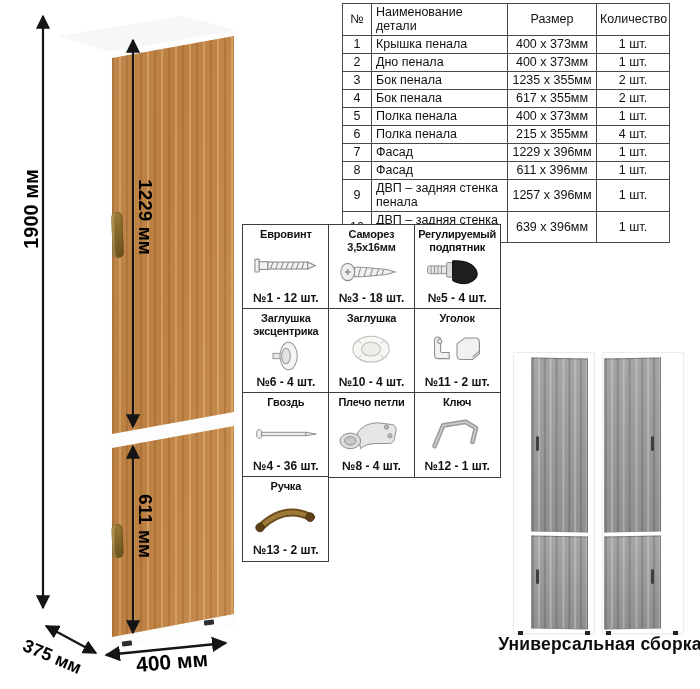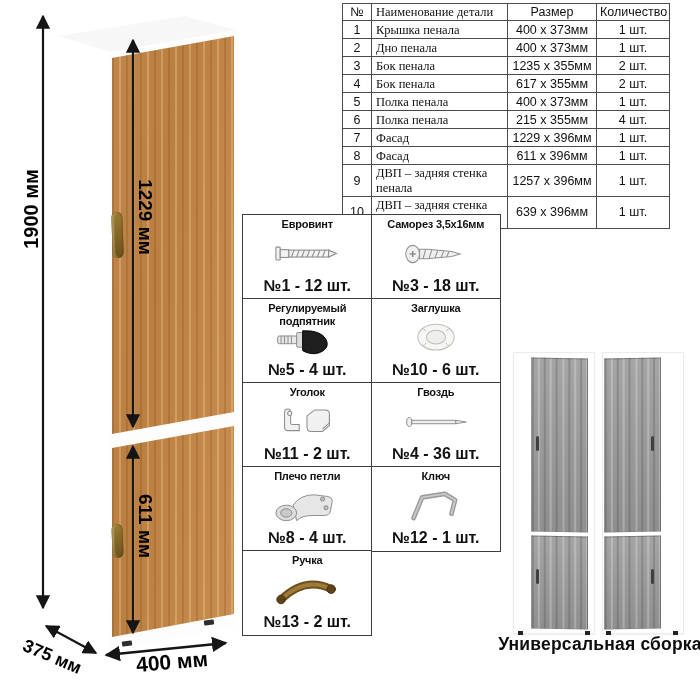--- a/index.html
+++ b/index.html
@@ -32,34 +32,34 @@
   .d-upper {left:145px;top:217px;font-size:19px;transform:translate(-50%,-50%) rotate(90deg);}
   .d-lower {left:145px;top:526px;font-size:19px;transform:translate(-50%,-50%) rotate(90deg);}
   .d-depth {left:52px;top:657px;font-size:18px;transform:translate(-50%,-50%) rotate(23deg);}
   .d-width {left:172px;top:662px;font-size:21px;transform:translate(-50%,-50%) rotate(-5deg);}
 
   
   .parts{position:absolute;left:342px;top:3px;width:304px;border-collapse:collapse;
          font-size:12.5px;table-layout:fixed;}
   .parts th,.parts td{border:1.6px solid #4a4a4a;padding:1px 3px;line-height:1.15;
          font-weight:normal;text-align:center;vertical-align:middle;}
-  .parts .c0{width:22px;} .parts .c1{width:128px;text-align:left;padding-left:4px;font-family:Liberation Serif, serif;}
+  .parts .c0{width:22px;} .parts .c1{width:128px;text-align:left;padding-left:4px;}
   .parts .c2{width:82px;} .parts .c3{width:66px;}
   .parts tbody td{height:15px;}
 
   
-  .hw{position:absolute;left:243px;top:215px;width:257px;display:grid;
-      grid-template-columns:repeat(2,1fr);grid-auto-rows:84px;}
+  .hw{position:absolute;left:243px;top:225px;width:257px;display:grid;
+      grid-template-columns:repeat(3,1fr);grid-auto-rows:84px;}
   .hw-cell{border:1.5px solid #3d3d3d;margin:-0.75px;background:#fff;
       display:flex;flex-direction:column;align-items:center;overflow:visible;}
   .hw-name{font-size:11px;font-weight:bold;text-align:center;line-height:1.12;
       padding:3px 1px 0 1px;letter-spacing:-0.2px;min-height:13px;}
   .hw-icon{flex:1;display:flex;align-items:center;justify-content:center;width:100%;}
   .hw-icon svg{width:80px;height:38px;}
-  .hw-qty{font-size:16px;font-weight:bold;padding-bottom:4px;}
+  .hw-qty{font-size:12px;font-weight:bold;padding-bottom:4px;text-align:right;}
 
   
   .uni{position:absolute;left:505px;top:340px;width:195px;height:325px;}
   .gcab-body{position:absolute;width:80px;height:280px;top:12px;background:#fff;
       border:1px solid #ececec;border-radius:1px;box-shadow:0 1px 2px rgba(0,0,0,.06);}
   .gcab-body.left{left:8px;} .gcab-body.right{left:97px;}
   .graywood{background:
     repeating-linear-gradient(90deg, rgba(40,40,40,.20) 0 2px, rgba(0,0,0,0) 2px 6px,
       rgba(255,255,255,.25) 6px 8px, rgba(0,0,0,0) 8px 12px),
     linear-gradient(180deg,#a5a5a5,#8f8f8f);}
@@ -218,31 +218,44 @@
               <rect x="8" y="15" width="22" height="9" rx="2" fill="#e8e8e8"></rect>
               <path d="M12 15 v9 M16 15 v9 M20 15 v9 M24 15 v9" fill="none"></path>
               <rect x="30" y="11" width="7" height="17" rx="1" fill="#dcdcdc"></rect>
               <path d="M37 9 q21 -1 27 10 q4 8 -3 13 q-9 6 -20 2 l-4 -2 z" fill="#1e1e1e" stroke="#000"></path>
             </g>
           </svg>
         </div>
         <div class="hw-qty">№5 - 4 шт.</div>
       </div>
       <div class="hw-cell">
+        <div class="hw-name">Заглушка эксцентрика</div>
+        <div class="hw-icon">
+          <svg viewBox="0 0 84 44" xmlns="http://www.w3.org/2000/svg">
+            <g stroke="#9a9a9a" fill="#f4f4f4" stroke-width="1.2">
+              <rect x="27" y="19" width="9" height="6" fill="#e9e9e9"></rect>
+              <ellipse cx="45" cy="22" rx="10" ry="16"></ellipse>
+              <ellipse cx="42" cy="22" rx="5" ry="9" fill="#e3e3e3"></ellipse>
+            </g>
+          </svg>
+        </div>
+        <div class="hw-qty">№6 - 4 шт.</div>
+      </div>
+      <div class="hw-cell">
         <div class="hw-name">Заглушка</div>
         <div class="hw-icon">
           <svg viewBox="0 0 84 44" xmlns="http://www.w3.org/2000/svg">
             <g stroke="#bdbdbd" fill="#f6f6f3" stroke-width="1.2">
               <ellipse cx="42" cy="21" rx="21" ry="15"></ellipse>
               <ellipse cx="42" cy="21" rx="11" ry="8" fill="#eeeeeb"></ellipse>
               <path d="M27 11 l3.5 3 M57 11 l-3.5 3 M27 31 l3.5 -3 M57 31 l-3.5 -3" fill="none" stroke="#cdcdcd"></path>
             </g>
           </svg>
         </div>
-        <div class="hw-qty">№10 - 6 шт.</div>
+        <div class="hw-qty">№10 - 4 шт.</div>
       </div>
       <div class="hw-cell">
         <div class="hw-name">Уголок</div>
         <div class="hw-icon">
           <svg viewBox="0 0 84 44" xmlns="http://www.w3.org/2000/svg">
             <g stroke="#8d8d8d" fill="#f1f1f1" stroke-width="1.2">
               <path d="M20 7 q-4 0 -4 4 v17 q0 4 4 4 h13 v-7 h-8 q-2 0 -2 -2 v-12 q0 -4 -3 -4 z"></path>
               <circle cx="22" cy="12" r="2.4" fill="#fbfbfb"></circle>
               <path d="M42 15 l9 -7 h12 q5 0 5 5 v13 l-8 7 h-13 q-5 0 -5 -5 z"></path>
               <path d="M60 30 l8 -7 v-10" fill="none"></path>

